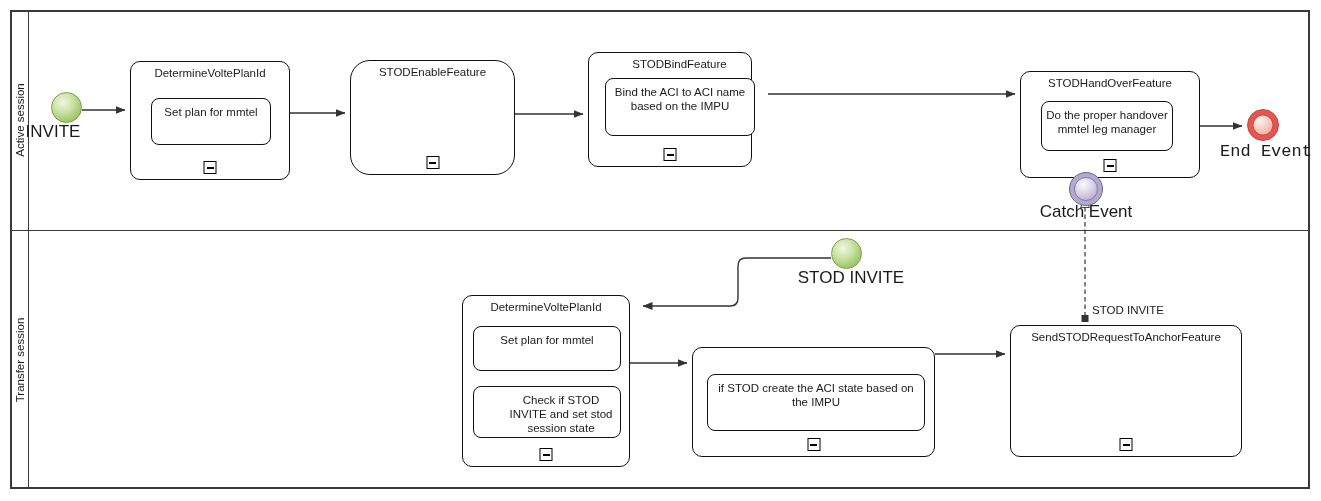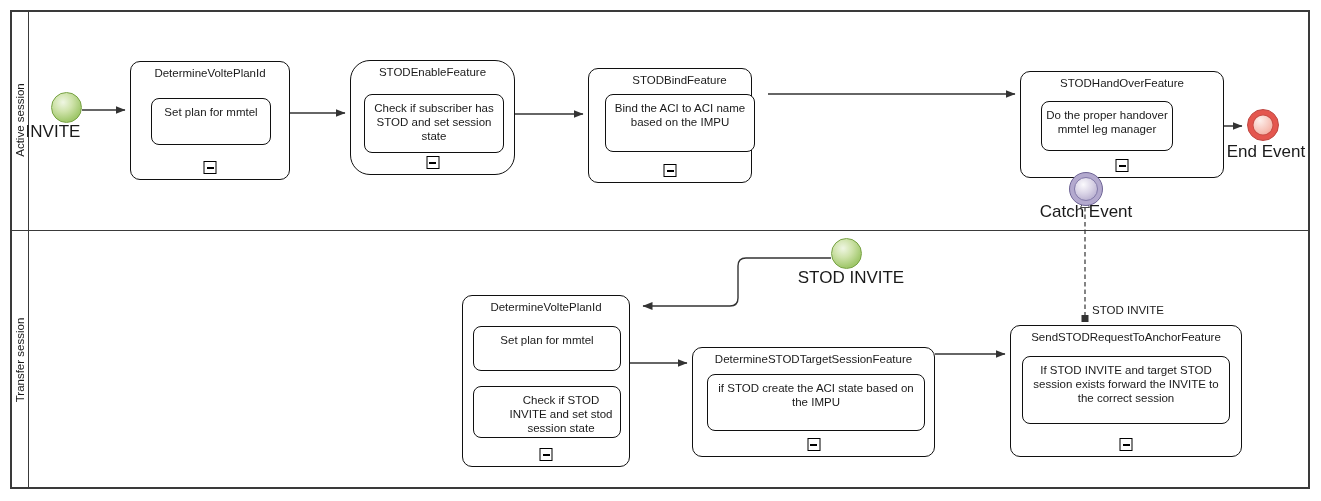--- a/index.html
+++ b/index.html
@@ -21,23 +21,23 @@
   .task{position:absolute;background:#fff;border:1.5px solid #101010;border-radius:10px;box-sizing:border-box;}
   .task-title{text-align:center;font-weight:normal;font-size:11.5px;padding-top:5px;}
   .note{position:absolute;border:1.3px solid #101010;border-radius:8px;box-sizing:border-box;font-size:11.5px;line-height:14px;text-align:center;padding:6px 3px 0;background:#fff;}
   .collapse{position:absolute;bottom:5px;left:50%;transform:translateX(-50%);width:13px;height:13px;border:1.5px solid #000;background:#fff;box-sizing:border-box;}
   .collapse .minus{position:absolute;left:50%;top:50%;transform:translate(-50%,-50%);width:7px;height:2px;background:#000;}
 
   #task-0{left:130px;top:61px;width:160px;height:119px;}
   #task-0 .note{left:20px;top:36px;width:120px;height:47px;}
   #task-1{left:350px;top:60px;width:165px;height:115px;border-radius:20px;}
   #task-1 .note{left:13px;top:33px;width:140px;height:59px;}
-  #task-2{left:588px;top:68px;width:164px;height:115px;padding-left:19px;}
+  #task-2{left:588px;top:52px;width:164px;height:115px;padding-left:19px;}
   #task-2 .note{left:16px;top:25px;width:150px;height:58px;}
-  #task-3{left:1020px;top:71px;width:204px;height:107px;}
+  #task-3{left:1020px;top:71px;width:180px;height:107px;}
   #task-3 .note{left:20px;top:29px;width:132px;height:50px;}
   #task-4{left:462px;top:295px;width:168px;height:172px;}
   #task-4 .note-0{left:10px;top:30px;width:148px;height:45px;}
   #task-4 .note-1{left:10px;top:90px;width:148px;height:52px;padding-left:31px;}
   #task-5{left:692px;top:347px;width:243px;height:110px;}
   #task-5 .note{left:14px;top:26px;width:218px;height:57px;}
   #task-6{left:1010px;top:325px;width:232px;height:132px;}
   #task-6 .note{left:11px;top:30px;width:208px;height:68px;}
 
   
@@ -52,21 +52,21 @@
   #event-end{left:1247px;top:109px;}
   .event-catch{width:34px;height:34px;border:1.2px solid #6f6596;background:#b3a9ce;}
   .event-catch .inner{position:absolute;left:50%;top:50%;transform:translate(-50%,-50%);
     width:24px;height:24px;border-radius:50%;border:1px solid #837aa9;box-sizing:border-box;
     background:radial-gradient(circle at 38% 30%, #fbfafd 0%, #d9d3e6 45%, #a79cc4 100%);}
   #event-catch{left:1069px;top:172px;}
 
   .node-label{position:absolute;font-size:17px;white-space:nowrap;transform:translateX(-50%);color:#1a1a1a;}
   #label-invite{left:53px;top:122px;}
   #label-stod-invite{left:851px;top:268px;}
-  #label-end-event{left:1266px;top:142px;}
+  #label-end-event{left:1266px;top:142px;font-family:Liberation Mono, monospace;}
   #label-catch-event{left:1086px;top:202px;}
   #label-flow-stod-invite{position:absolute;left:1092px;top:304px;font-size:11.5px;white-space:nowrap;color:#1a1a1a;}
 </style>
 </head>
 <body>
 
 <div id="canvas">
 
   <div class="pool"></div>
   <div class="lane-strip-divider"></div>
@@ -96,21 +96,20 @@
   <div class="task" id="task-0">
     <div class="task-title">DetermineVoltePlanId</div>
     <div class="note">Set plan for mmtel</div>
     <div class="collapse">
         <div class="minus"></div>
       </div>
   </div>
 
   <div class="task" id="task-1">
     <div class="task-title">STODEnableFeature</div>
-    <div class="note">Check if subscriber has STOD and set session state</div>
     <div class="collapse">
         <div class="minus"></div>
       </div>
   </div>
 
   <div class="task" id="task-2">
     <div class="task-title">STODBindFeature</div>
     <div class="note">Bind the ACI to ACI name based on the IMPU</div>
     <div class="collapse">
         <div class="minus"></div>
@@ -128,30 +127,28 @@
   <div class="task" id="task-4">
     <div class="task-title">DetermineVoltePlanId</div>
     <div class="note note-0">Set plan for mmtel</div>
     <div class="note note-1">Check if STOD INVITE and set stod session state</div>
     <div class="collapse">
         <div class="minus"></div>
       </div>
   </div>
 
   <div class="task" id="task-5">
-    <div class="task-title">DetermineSTODTargetSessionFeature</div>
     <div class="note">if STOD create the ACI state based on the IMPU</div>
     <div class="collapse">
         <div class="minus"></div>
       </div>
   </div>
 
   <div class="task" id="task-6">
     <div class="task-title">SendSTODRequestToAnchorFeature</div>
-    <div class="note">If STOD INVITE and target STOD session exists forward the INVITE to the correct session</div>
     <div class="collapse">
         <div class="minus"></div>
       </div>
   </div>
 
   <div class="event event-start" id="event-invite"></div>
   <div class="event event-start" id="event-stod-invite"></div>
   <div class="event event-end" id="event-end"></div>
   <div class="event event-catch" id="event-catch">
       <div class="inner"></div>

